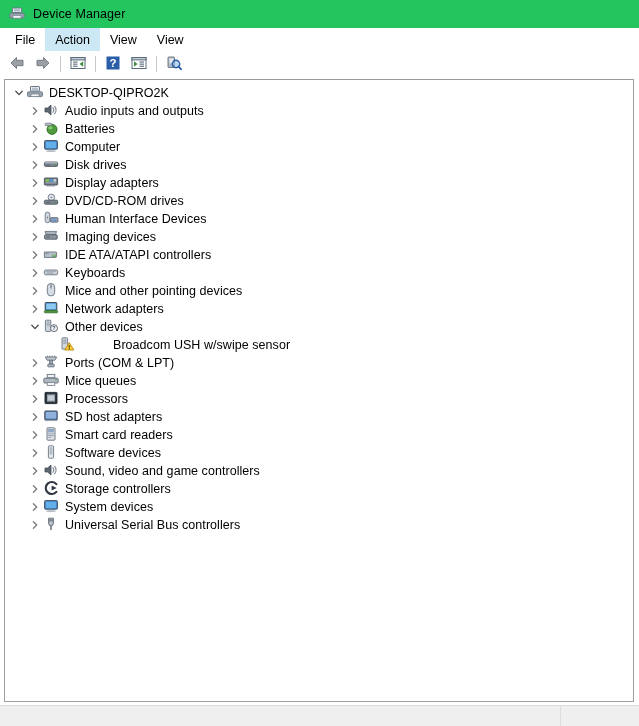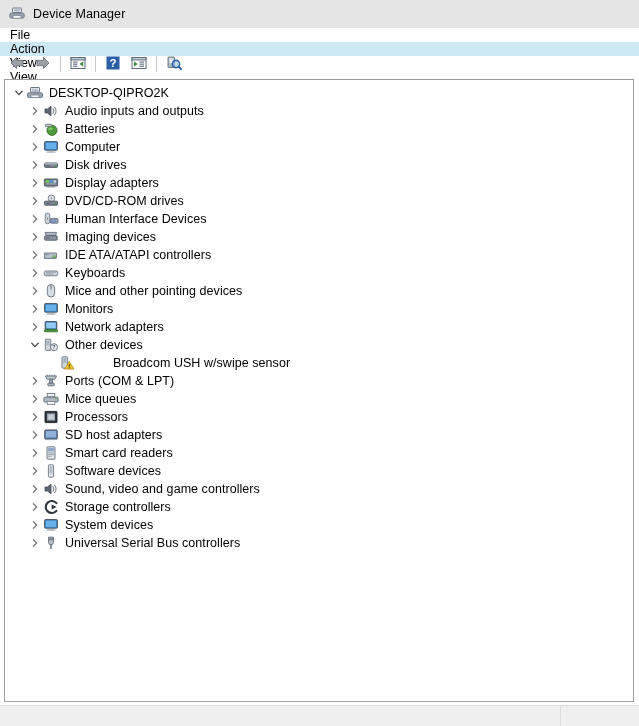--- a/index.html
+++ b/index.html
@@ -16,38 +16,38 @@
     overflow: hidden;
     position: relative;
   }
 
   
   .titlebar {
     height: 28px;
     display: flex;
     align-items: center;
     padding-left: 9px;
-    background: #e5e5e5;
+    background: #22c55e;
     box-sizing: border-box;
   }
   .titlebar .title-text {
     font-size: 12.5px;
     color: #000;
     margin-left: 8px;
     letter-spacing: 0.1px;
   }
 
   
   .menubar {
     height: 23px;
     display: flex;
     align-items: stretch;
+    padding-left: 5px;
     background: #ffffff;
     box-sizing: border-box;
-    flex-direction: column;
   }
   .menu-item {
     display: flex;
     align-items: center;
     padding: 0 10px;
     font-size: 12.5px;
     color: #000;
     cursor: default;
     user-select: none;
   }
@@ -91,21 +91,21 @@
     border-top-color: #9a9a9a;
     box-sizing: border-box;
     overflow: hidden;
   }
   .tree-inner {
     padding-top: 4px;
   }
   .row {
     height: 18px;
     display: flex;
-    align-items: center;
+    align-items: flex-start;
     white-space: nowrap;
     cursor: default;
     user-select: none;
   }
   .row .label {
     font-size: 12.5px;
     color: #000;
     line-height: 18px;
     letter-spacing: 0.05px;
   }
@@ -471,36 +471,20 @@
       <span class="ico">
         <svg width="16" height="16" viewBox="0 0 16 16">
           <path d="M4.3 5.2 a3.7 3.7 0 0 1 7.4 0 v5.1 a3.7 3.7 0 0 1 -7.4 0 z" fill="#d6dce3" stroke="#6a737e" stroke-width="0.9"></path>
           <line x1="8" y1="2.2" x2="8" y2="6.6" stroke="#6a737e" stroke-width="0.9"></line>
           <rect x="7.4" y="3.4" width="1.2" height="2.1" rx="0.55" fill="#8a939e"></rect>
         </svg>
       </span>
       <span class="label">Mice and other pointing devices</span>
     </div>
 
-    <div class="row lvl1">
-      <span class="twisty">
-        <svg width="10" height="10" viewBox="0 0 10 10">
-            <path d="M3.4 1.8 L6.7 5 L3.4 8.2" fill="none" stroke="#7a7a7a" stroke-width="1.3" stroke-linecap="round" stroke-linejoin="round"></path>
-          </svg>
-      </span>
-      <span class="ico">
-        <svg width="16" height="16" viewBox="0 0 16 16">
-          <rect x="1.6" y="2.6" width="12.8" height="8.6" rx="0.8" fill="#3d80c4" stroke="#4a5460" stroke-width="1"></rect>
-          <rect x="2.8" y="3.7" width="10.4" height="6.4" fill="#64b0ea"></rect>
-          <rect x="5.6" y="11.6" width="4.8" height="1" fill="#8d98a4"></rect>
-          <rect x="3.4" y="12.6" width="9.2" height="1.1" rx="0.5" fill="#aab3be"></rect>
-        </svg>
-      </span>
-      <span class="label">Monitors</span>
-    </div>
 
     <div class="row lvl1">
       <span class="twisty">
         <svg width="10" height="10" viewBox="0 0 10 10">
             <path d="M3.4 1.8 L6.7 5 L3.4 8.2" fill="none" stroke="#7a7a7a" stroke-width="1.3" stroke-linecap="round" stroke-linejoin="round"></path>
           </svg>
       </span>
       <span class="ico">
         <svg width="16" height="16" viewBox="0 0 16 16">
           <rect x="2.2" y="2.6" width="11.6" height="7.6" rx="0.8" fill="#4a93d8" stroke="#3a4450" stroke-width="1"></rect>

